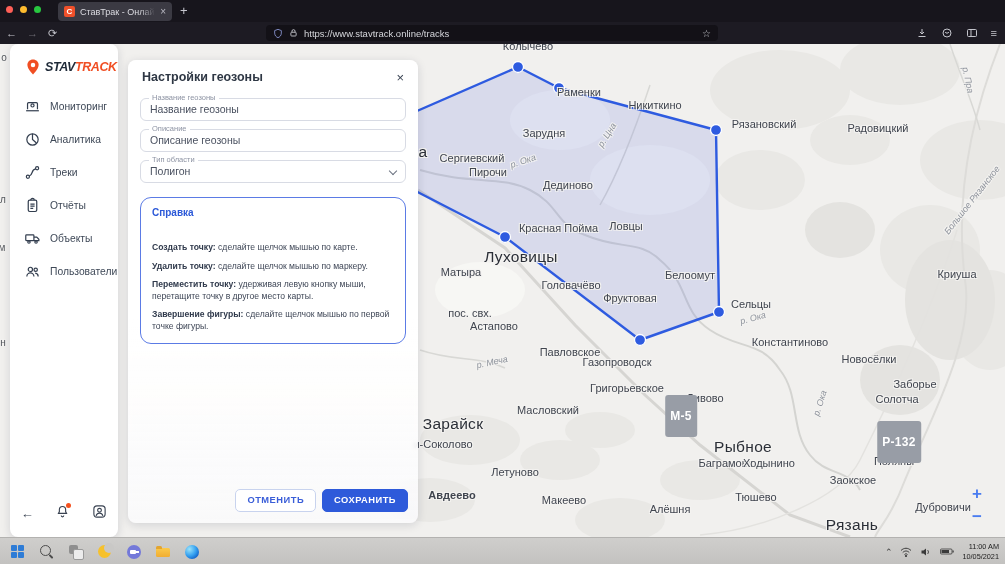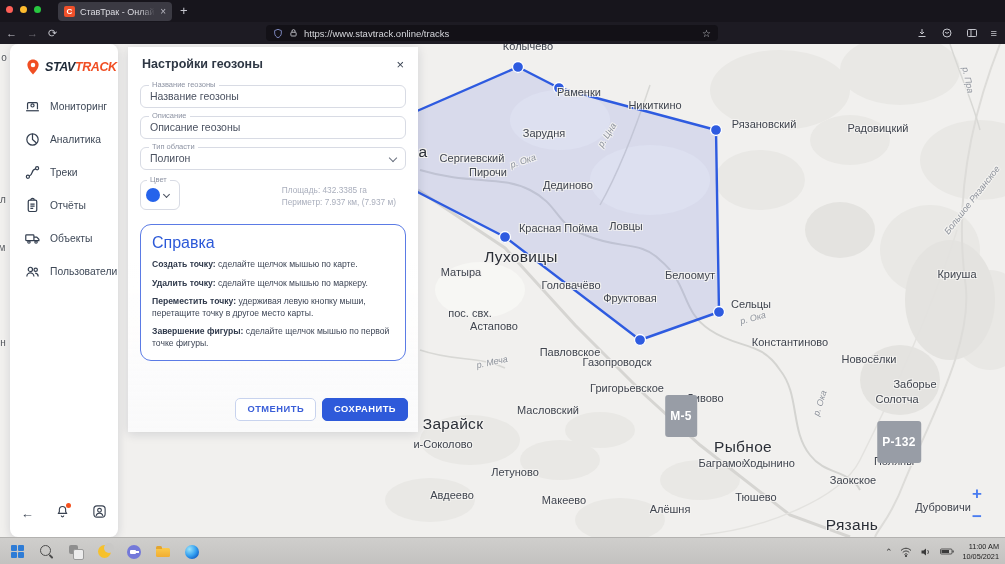--- a/index.html
+++ b/index.html
@@ -48,39 +48,39 @@
   .nav-icon { width:18px; height:18px; color:#333e4f; display:flex; align-items:center; justify-content:center; flex:0 0 auto; }
   .nav-icon svg { width:17px; height:17px; }
   .nav-icon.tile { width:25px; height:25px; border-radius:8px; background:linear-gradient(135deg,#ff6b3c,#f44d1f); color:#fff; }
   .nav-icon.tile svg { width:14px; height:14px; }
   .nav-label { font-size:10.3px; color:#3e4857; }
   .side-bottom { position:absolute; bottom:14px; left:0; width:100%; display:flex; justify-content:space-around; align-items:center; color:#3a4352; }
   .bell-wrap { position:relative; }
   .bell-dot { position:absolute; top:-1px; right:-1px; width:5px; height:5px; border-radius:50%; background:#f4511e; }
 
   
-  .panel { position:absolute; left:128px; top:3px; width:290px; height:385px; border-radius:0; z-index:3;
+  .panel { position:absolute; left:128px; top:16px; width:290px; height:463px; border-radius:8px; z-index:3;
            background:linear-gradient(180deg,#ffffff 0%,#ffffff 56%,rgba(255,255,255,.88) 72%,rgba(251,251,253,.82) 100%);
            box-shadow:0 2px 10px rgba(20,30,60,.14); backdrop-filter:blur(2px); }
   .panel-head { display:flex; align-items:center; justify-content:space-between; padding:10px 14px 6px 14px; }
   .panel-title { font-size:12.5px; font-weight:bold; color:#2e3744; }
   .panel-close { font-size:13px; color:#3a4353; cursor:pointer; line-height:1; }
   .field { position:relative; margin:8px 12px 0 12px; border:1px solid #d8dbe4; border-radius:6px; height:23px; background:#fff; }
   .field .float { position:absolute; top:-5px; left:8px; background:#fff; padding:0 3px; font-size:7.5px; color:#8d93a3; line-height:1; }
   .field .value { font-size:10.5px; color:#4a5160; line-height:21px; padding-left:9px; }
   .chev { position:absolute; right:9px; top:8px; width:6px; height:6px; border-right:1.4px solid #6b7280; border-bottom:1.4px solid #6b7280; transform:rotate(45deg); }
   .color-row { position:relative; margin:10px 12px 0 12px; height:30px; }
   .color-field { position:relative; width:40px; height:30px; border:1px solid #d8dbe4; border-radius:6px; background:#fff; display:flex; align-items:center; padding-left:5px; gap:4px; }
   .color-field .float { position:absolute; top:-5px; left:6px; background:#fff; padding:0 3px; font-size:7.5px; color:#8d93a3; line-height:1; }
   .color-dot { width:14px; height:14px; border-radius:50%; }
   .color-chev { width:5px; height:5px; border-right:1.5px solid #4a5160; border-bottom:1.5px solid #4a5160; transform:rotate(45deg); margin-top:-2px; }
   .stats { position:absolute; right:10px; top:4px; text-align:left; }
   .stats div { font-size:8.3px; color:#a9aebc; line-height:1.45; }
   .help-box { margin:14px 12px 0 12px; border:1.4px solid #5b7be5; border-radius:11px; padding:9px 11px 10px 11px; background:#fff; }
-  .help-title { font-size:16px; font-weight:normal; color:#2c59d8; margin-bottom:7px; }
+  .help-title { font-size:10px; font-weight:bold; color:#2c59d8; margin-bottom:24px; }
   .help-item { font-size:8.6px; color:#3e4656; line-height:1.35; margin-bottom:7px; }
   .help-item:last-child { margin-bottom:0; }
   .help-item b { color:#303a4c; }
   .panel-foot { position:absolute; bottom:11px; right:10px; display:flex; gap:6px; }
   .btn { font-size:9.3px; font-weight:bold; letter-spacing:.5px; padding:6px 11px; border-radius:5px; cursor:pointer; line-height:1; }
   .btn.ghost { background:rgba(255,255,255,.95); border:1px solid #c8d3ee; color:#3a5ed8; }
   .btn.primary { background:#2e5ada; border:1px solid #2e5ada; color:#fff; }
 
   
   .taskbar { position:absolute; left:0; top:537px; width:100%; height:27px; background:linear-gradient(#cfcecc,#c3c2c0); border-top:1px solid #b3b2b0; z-index:6; }
@@ -245,21 +245,21 @@
         <span class="lbl" style="left: 705px; top: 354px;">Дивово</span>
         <span class="lbl" style="left: 548px; top: 366px;">Масловский</span>
         <span class="lbl big" style="left: 453px; top: 380px;">Зарайск</span>
         <span class="lbl big" style="left: 743px; top: 403px;">Рыбное</span>
         <span class="lbl" style="left: 443px; top: 400px;">и-Соколово</span>
         <span class="lbl" style="left: 726px; top: 419px;">Баграмово</span>
         <span class="lbl" style="left: 769px; top: 419px;">Ходынино</span>
         <span class="lbl" style="left: 894px; top: 417px;">Поляны</span>
         <span class="lbl" style="left: 515px; top: 428px;">Летуново</span>
         <span class="lbl" style="left: 853px; top: 436px;">Заокское</span>
-        <span class="lbl" style="left: 452px; top: 451px;">Авдеево</span>
+        <span class="lbl" style="left: 452px; top: 451px; font-weight: bold;">Авдеево</span>
         <span class="lbl" style="left: 564px; top: 456px;">Макеево</span>
         <span class="lbl" style="left: 670px; top: 465px;">Алёшня</span>
         <span class="lbl" style="left: 756px; top: 453px;">Тюшево</span>
         <span class="lbl" style="left: 943px; top: 463px;">Дубровичи</span>
         <span class="lbl big" style="left: 852px; top: 481px;">Рязань</span>
         <span class="lbl big" style="left: 423px; top: 108px;">а</span>
         <span class="lbl river" style="left: 523px; top: 117px; transform: translate(-50%, -50%) rotate(-18deg);">р. Ока</span>
         <span class="lbl river" style="left: 607px; top: 91px; transform: translate(-50%, -50%) rotate(-58deg);">р. Цна</span>
         <span class="lbl river" style="left: 753px; top: 274px; transform: translate(-50%, -50%) rotate(-15deg);">р. Ока</span>
         <span class="lbl river" style="left: 820px; top: 359px; transform: translate(-50%, -50%) rotate(-72deg);">р. Ока</span>
@@ -382,31 +382,20 @@
         <span class="float">Описание</span>
         <div class="value">Описание геозоны</div>
       </div>
 
       <div class="field">
         <span class="float">Тип области</span>
         <div class="value">Полигон</div>
         <span class="chev" style="top:7px;"></span>
       </div>
 
-      <div class="color-row">
-        <div class="color-field">
-          <span class="float">Цвет</span>
-          <span class="color-dot" id="color-dot" style="background: rgb(37, 99, 235);"></span>
-          <span class="color-chev"></span>
-        </div>
-        <div class="stats">
-          <div>Площадь: 432.3385 га</div>
-          <div>Периметр: 7.937 км, (7.937 м)</div>
-        </div>
-      </div>
 
       <div class="help-box">
         <div class="help-title">Справка</div>
         <div id="help-items">
             <p class="help-item"><b>Создать точку:</b> сделайте щелчок мышью по карте.</p>
             <p class="help-item"><b>Удалить точку:</b> сделайте щелчок мышью по маркеру.</p>
             <p class="help-item"><b>Переместить точку:</b> удерживая левую кнопку мыши, перетащите точку в другое место карты.</p>
             <p class="help-item"><b>Завершение фигуры:</b> сделайте щелчок мышью по первой точке фигуры.</p>
           </div>
       </div>

